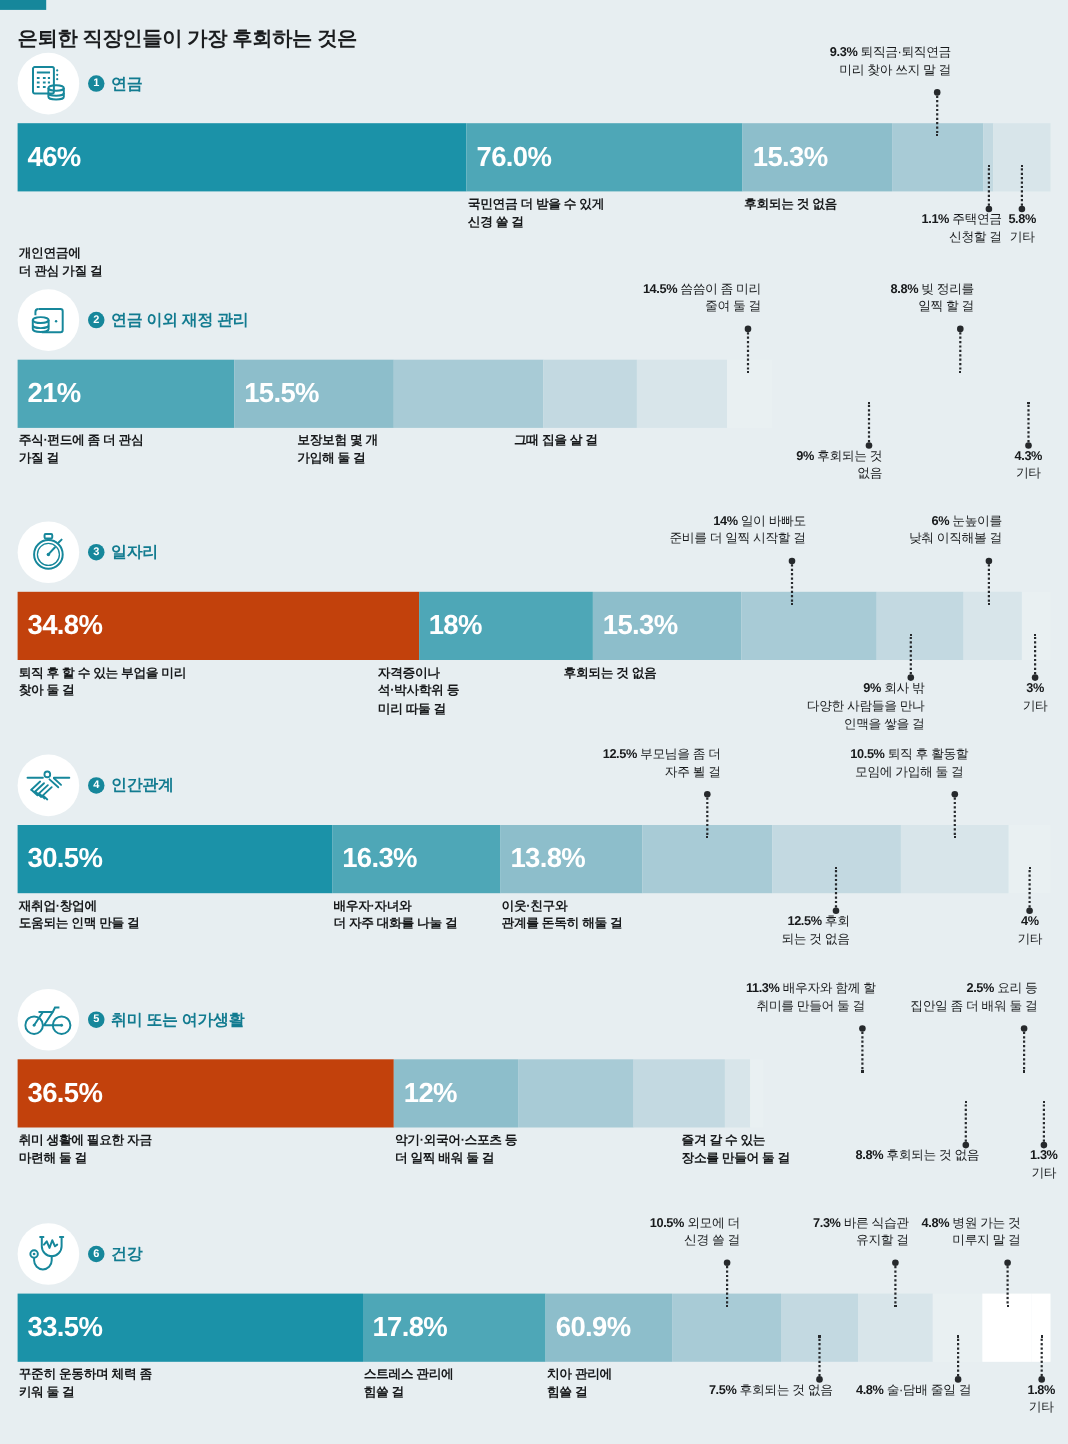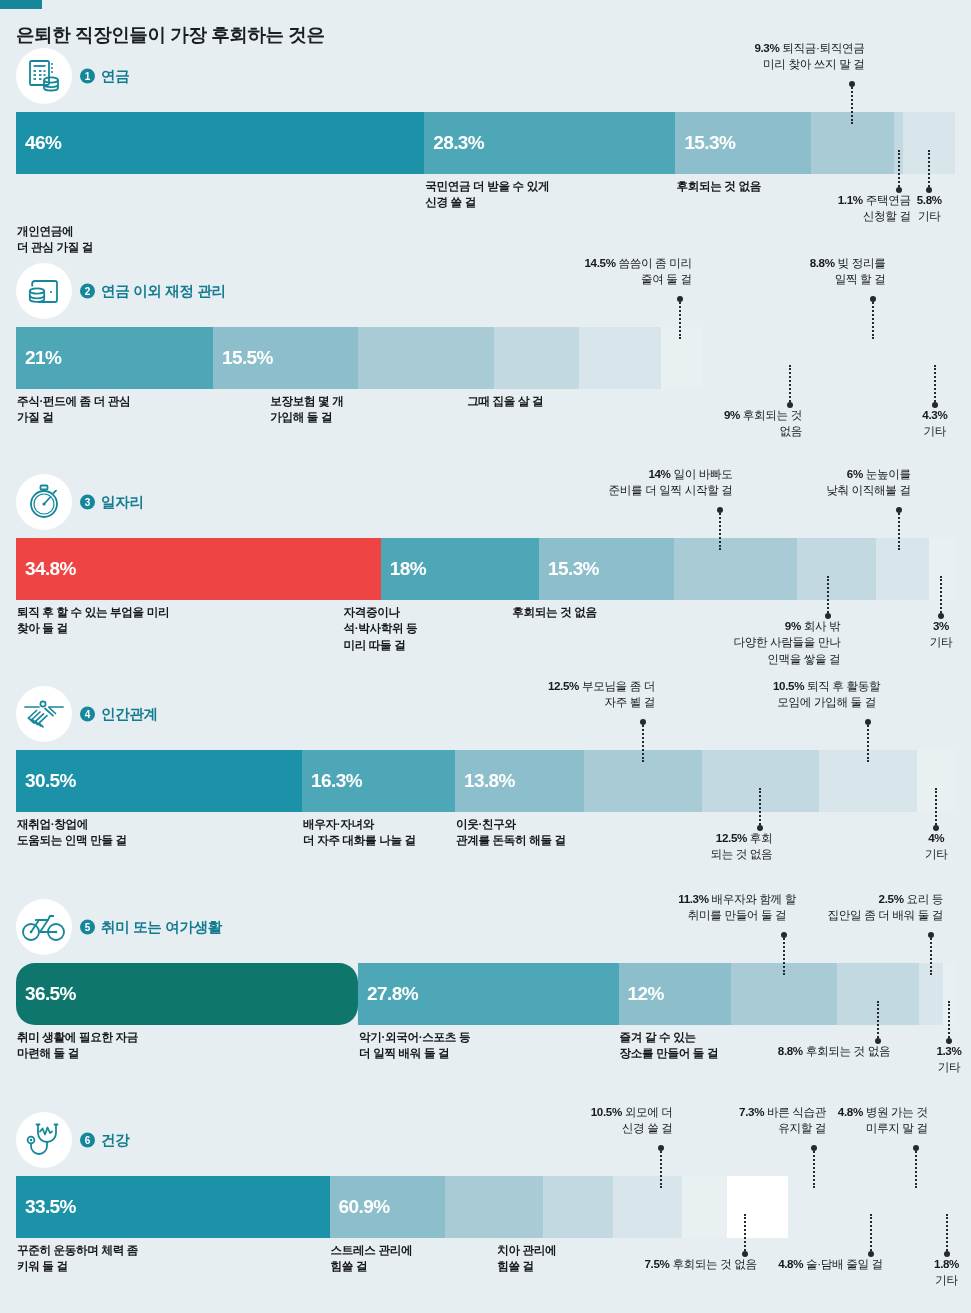--- a/index.html
+++ b/index.html
@@ -84,21 +84,21 @@
     display: flex;
     width: 939px;
     height: 62px;
   }
   .seg { position: relative; height: 62px; }
   .seg-val {
     position: absolute;
     left: 9px;
     top: 50%;
     transform: translateY(-50%);
-    font-size: 19px;
+    font-size: 25px;
     font-weight: bold;
     color: #ffffff;
     letter-spacing: -0.6px;
     white-space: nowrap;
   }
 
   
   .below-label {
     position: absolute;
     top: 66px;
@@ -166,21 +166,21 @@
         </div>
         <div class="sec-num">1</div>
         <div class="sec-label">연금</div>
       </div>
       <div class="bar-wrap" style="margin-top: 8px;">
         <div class="bar">
           <div class="seg" style="width: 408.261px; background: rgb(27, 146, 168);">
             <span class="seg-val">46%</span>
           </div>
           <div class="seg" style="width: 251.169px; background: rgb(78, 167, 183);">
-            <span class="seg-val">28.3%</span>
+            <span class="seg-val">76.0%</span>
           </div>
           <div class="seg" style="width: 135.791px; background: rgb(141, 190, 203);">
             <span class="seg-val">15.3%</span>
           </div>
           <div class="seg" style="width: 82.5397px; background: rgb(168, 203, 214);"></div>
           <div class="seg" style="width: 9.76276px; background: rgb(195, 217, 225);"></div>
           <div class="seg" style="width: 51.4764px; background: rgb(216, 229, 234);"></div>
         </div>
         <div class="below-label" style="left: 1px; white-space: pre-line; margin-top: 45px;">개인연금에
 더 관심 가질 걸</div>
@@ -261,21 +261,21 @@
       <rect x="16.5" y="3.5" width="7" height="4" rx="1"></rect>
       <line x1="20" y1="7.5" x2="20" y2="9.2"></line>
       <line x1="29.5" y1="11" x2="32" y2="8.6" stroke-linecap="round"></line>
     </svg>
         </div>
         <div class="sec-num">3</div>
         <div class="sec-label">일자리</div>
       </div>
       <div class="bar-wrap" style="margin-top: 8px;">
         <div class="bar">
-          <div class="seg" style="width: 389px; background: #ef4444;">
+          <div class="seg" style="width: 389px; background: #c2410c;">
             <span class="seg-val">34.8%</span>
           </div>
           <div class="seg" style="width: 168.851px; background: rgb(78, 167, 183);">
             <span class="seg-val">18%</span>
           </div>
           <div class="seg" style="width: 143.523px; background: rgb(141, 190, 203);">
             <span class="seg-val">15.3%</span>
           </div>
           <div class="seg" style="width: 131.329px; background: rgb(168, 203, 214);"></div>
           <div class="seg" style="width: 84.4256px; background: rgb(195, 217, 225);"></div>
@@ -371,25 +371,22 @@
       <path d="M26 9l2-4h4"></path>
       <circle cx="9" cy="21" r="1.3" fill="#16879b" stroke="none"></circle>
       <circle cx="34" cy="21" r="1.3" fill="#16879b" stroke="none"></circle>
     </svg>
         </div>
         <div class="sec-num">5</div>
         <div class="sec-label">취미 또는 여가생활</div>
       </div>
       <div class="bar-wrap" style="margin-top: 8px;">
         <div class="bar">
-          <div class="seg" style="width: 342.051px; background: #0f766e; border-radius: 19px;">
+          <div class="seg" style="width: 342.051px; background: #c2410c;">
             <span class="seg-val">36.5%</span>
-          </div>
-          <div class="seg" style="width: 260.521px; background: rgb(78, 167, 183);">
-            <span class="seg-val">27.8%</span>
           </div>
           <div class="seg" style="width: 112.455px; background: rgb(141, 190, 203);">
             <span class="seg-val">12%</span>
           </div>
           <div class="seg" style="width: 105.895px; background: rgb(168, 203, 214);"></div>
           <div class="seg" style="width: 82.4671px; background: rgb(195, 217, 225);"></div>
           <div class="seg" style="width: 23.4281px; background: rgb(216, 229, 234);"></div>
           <div class="seg" style="width: 12.1826px; background: rgb(233, 240, 242);"></div>
         </div>
         <div class="below-label" style="left: 1px; white-space: pre-line;">취미 생활에 필요한 자금
@@ -426,20 +423,23 @@
       <path d="M17 12.5l2.5-3 2.5 6 2.5-7 2.5 5.5 2-1.5" stroke-width="1.8" stroke-linejoin="round"></path>
     </svg>
         </div>
         <div class="sec-num">6</div>
         <div class="sec-label">건강</div>
       </div>
       <div class="bar-wrap" style="margin-top: 8px;">
         <div class="bar">
           <div class="seg" style="width: 313.624px; background: rgb(27, 146, 168);">
             <span class="seg-val">33.5%</span>
+          </div>
+          <div class="seg" style="width: 166.642px; background: rgb(78, 167, 183);">
+            <span class="seg-val">17.8%</span>
           </div>
           <div class="seg" style="width: 115.152px; background: rgb(141, 190, 203);">
             <span class="seg-val">60.9%</span>
           </div>
           <div class="seg" style="width: 98.3001px; background: rgb(168, 203, 214);"></div>
           <div class="seg" style="width: 70.2144px; background: rgb(195, 217, 225);"></div>
           <div class="seg" style="width: 68.342px; background: rgb(216, 229, 234);"></div>
           <div class="seg" style="width: 44.9372px; background: rgb(233, 240, 242);"></div>
           <div class="seg" style="width: 44.9372px; background: rgb(255, 255, 255);"></div>
           <div class="seg" style="width: 16.8514px; background: rgb(255, 255, 255);"></div>

